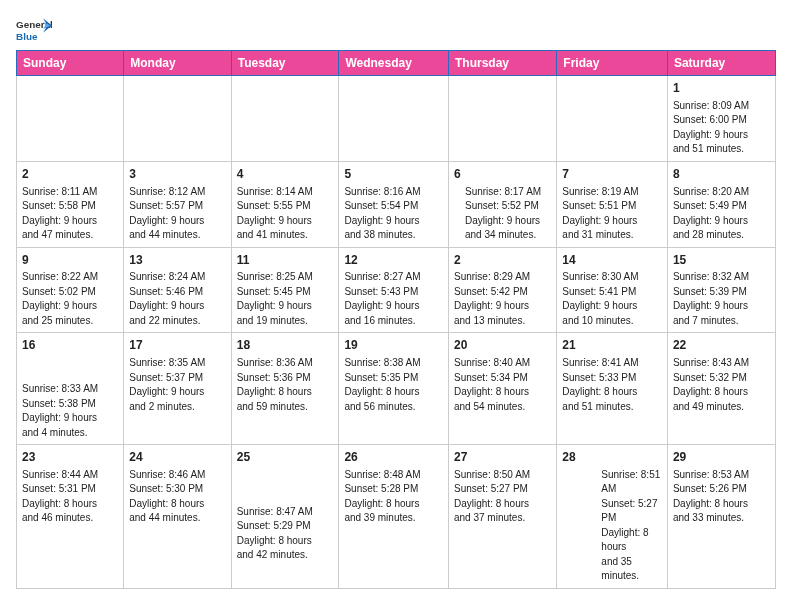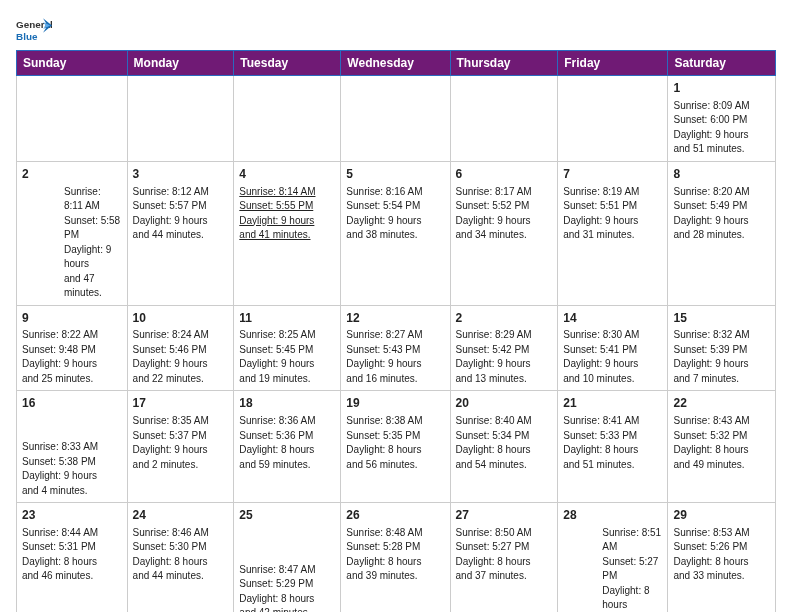--- a/index.html
+++ b/index.html
@@ -36,21 +36,21 @@
     .calendar-subtitle {
       font-size: 14px;
       color: #444;
     }
     .calendar-table {
       width: 100%;
       border-collapse: collapse;
       font-size: 10.5px;
     }
     .calendar-table thead tr th {
-      background-color: #701a75;
+      background-color: #ec4899;
       color: #fff;
       padding: 5px 6px;
       text-align: left;
       font-size: 12px;
       font-weight: bold;
       border: 1px solid #2a6abf;
     }
     .calendar-table tbody tr td {
       border: 1px solid #ccc;
       vertical-align: top;
@@ -120,49 +120,49 @@
           <span class="day-number">1</span>
           <div class="day-info" style="white-space: pre-line;">Sunrise: 8:09 AM
 Sunset: 6:00 PM
 Daylight: 9 hours
 and 51 minutes.</div>
         </td>
       </tr>
       <tr>
         <td>
           <span class="day-number">2</span>
-          <div class="day-info" style="white-space: pre-line; margin-left: 42px;">Sunrise: 8:11 AM
+          <div class="day-info" style="white-space: pre-line;">Sunrise: 8:11 AM
 Sunset: 5:58 PM
 Daylight: 9 hours
 and 47 minutes.</div>
         </td>
         <td>
           <span class="day-number">3</span>
           <div class="day-info" style="white-space: pre-line;">Sunrise: 8:12 AM
 Sunset: 5:57 PM
 Daylight: 9 hours
 and 44 minutes.</div>
         </td>
         <td>
           <span class="day-number">4</span>
-          <div class="day-info" style="white-space: pre-line; text-decoration: underline;">Sunrise: 8:14 AM
+          <div class="day-info" style="white-space: pre-line;">Sunrise: 8:14 AM
 Sunset: 5:55 PM
 Daylight: 9 hours
 and 41 minutes.</div>
         </td>
         <td>
           <span class="day-number">5</span>
           <div class="day-info" style="white-space: pre-line;">Sunrise: 8:16 AM
 Sunset: 5:54 PM
 Daylight: 9 hours
 and 38 minutes.</div>
         </td>
         <td>
           <span class="day-number">6</span>
-          <div class="day-info" style="white-space: pre-line;">Sunrise: 8:17 AM
+          <div class="day-info" style="white-space: pre-line; margin-left: 11px;">Sunrise: 8:17 AM
 Sunset: 5:52 PM
 Daylight: 9 hours
 and 34 minutes.</div>
         </td>
         <td>
           <span class="day-number">7</span>
           <div class="day-info" style="white-space: pre-line;">Sunrise: 8:19 AM
 Sunset: 5:51 PM
 Daylight: 9 hours
 and 31 minutes.</div>
@@ -172,26 +172,26 @@
           <div class="day-info" style="white-space: pre-line;">Sunrise: 8:20 AM
 Sunset: 5:49 PM
 Daylight: 9 hours
 and 28 minutes.</div>
         </td>
       </tr>
       <tr>
         <td>
           <span class="day-number">9</span>
           <div class="day-info" style="white-space: pre-line;">Sunrise: 8:22 AM
-Sunset: 9:48 PM
+Sunset: 5:02 PM
 Daylight: 9 hours
 and 25 minutes.</div>
         </td>
         <td>
-          <span class="day-number">10</span>
+          <span class="day-number">13</span>
           <div class="day-info" style="white-space: pre-line;">Sunrise: 8:24 AM
 Sunset: 5:46 PM
 Daylight: 9 hours
 and 22 minutes.</div>
         </td>
         <td>
           <span class="day-number">11</span>
           <div class="day-info" style="white-space: pre-line;">Sunrise: 8:25 AM
 Sunset: 5:45 PM
 Daylight: 9 hours

